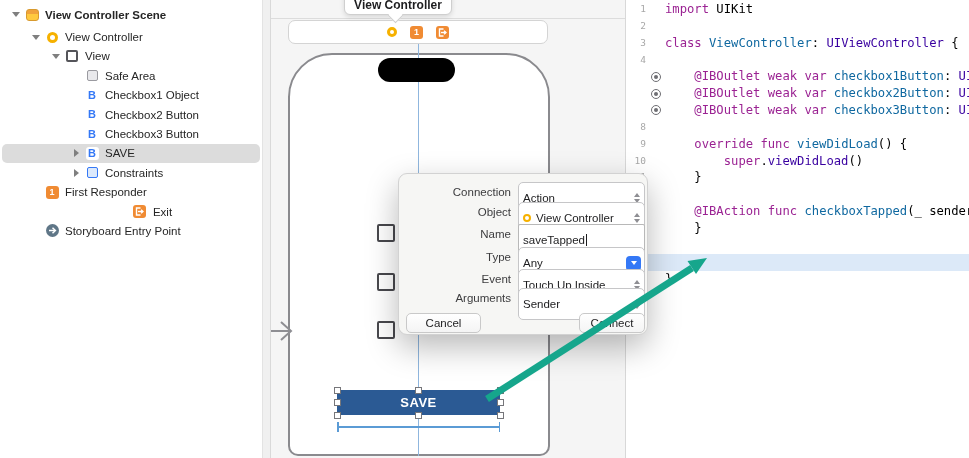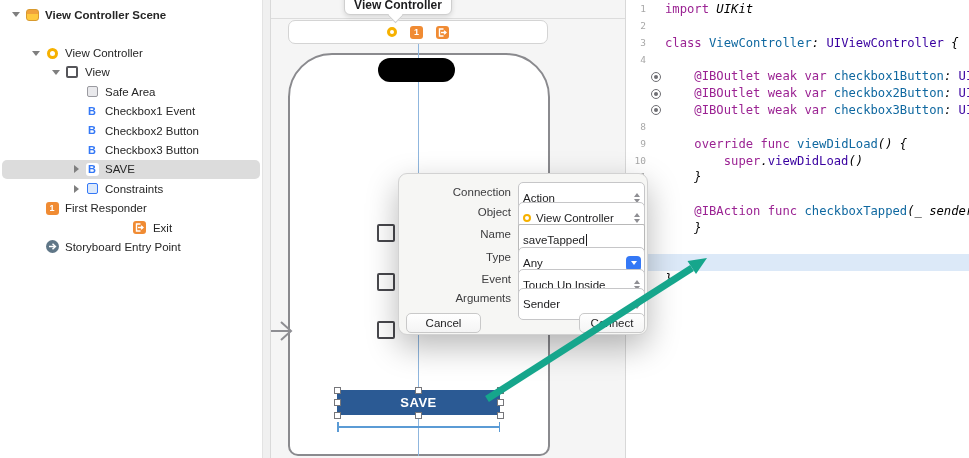--- a/index.html
+++ b/index.html
@@ -61,21 +61,21 @@
   .eline.active { background:#dce9f8; }
   .enum { width:20px; text-align:right; font-family:"DejaVu Sans Mono", monospace; font-size:9.5px; color:#a8a8a8; flex:0 0 20px; }
   .eline.active .enum { color:#2c2c2e; font-weight:700; }
   .ewell { width:19px; flex:0 0 19px; display:flex; align-items:center; justify-content:center; }
   .well-dot { width:10px; height:10px; border-radius:50%; border:1.5px solid #6e6e73; display:flex; align-items:center; justify-content:center; }
   .well-dot::after { content:""; width:4px; height:4px; border-radius:50%; background:#6e6e73; }
   .ecode { white-space:pre; font-family:"DejaVu Sans Mono", monospace; font-size:12.2px; color:#000; }
   .tk-kw { color:var(--c-kw); font-weight:400; }
   .tk-decl { color:var(--c-decl); }
   .tk-type { color:var(--c-type); }
-  .tk-pl { color:var(--c-plain);font-style:italic; }
+  .tk-pl { color:var(--c-plain); }
 
   
   #dialog { position:absolute; left:398px; top:173px; width:250px; height:162px; background:#f6f6f4; border:1px solid #d2d2d2; border-radius:9px; box-shadow:0 12px 32px rgba(0,0,0,.28); z-index:50; }
   .drow { position:absolute; left:0; width:250px; height:20px; }
   .dlabel { position:absolute; left:0; top:0; width:112px; height:20px; line-height:20px; text-align:right; font-size:11.5px; color:#3c3c3e; }
   .dcontrol { position:absolute; left:119px; top:0; width:127px; height:32px; background:#fff; border:1px solid #c6c6c8; border-radius:5px; display:flex; align-items:center; font-size:11.5px; color:#1d1d1f; padding:0 4px; }
   .dcontrol .val { flex:1; white-space:nowrap; overflow:hidden; }
   .dcontrol.input { border-radius:2px; border-color:#b8b8b8; }
   .caret { display:inline-block; width:1px; height:12px; background:#1d1d1f; vertical-align:-2px; margin-left:1px; }
   .stepper { display:flex; flex-direction:column; align-items:center; gap:2px; margin-left:2px; }
@@ -90,21 +90,21 @@
 
   
   #arrow-svg { position:absolute; left:0; top:0; z-index:100; pointer-events:none; }
 </style>
 </head>
 <body>
 
 <div id="root" style="--accent: #3478f6; --c-kw: #9b2393; --c-decl: #0f68a0; --c-type: #3900a0; --c-plain: #000000;">
 
   <div id="outline">
-      <div class="orow bold" style="padding-left: 6px; margin-bottom: 19px;">
+      <div class="orow bold" style="padding-left: 6px; margin-bottom: 3px;">
         <span class="chevbox">
           <span class="chev-down"></span>
         </span>
         <span class="iconbox">
           <span class="ic-scene"></span>
         </span>
         <span class="olabel">View Controller Scene</span>
       </div>
       <div class="orow" style="padding-left: 26px;">
         <span class="chevbox">
@@ -129,21 +129,21 @@
         <span class="iconbox">
           <span class="ic-safearea"></span>
         </span>
         <span class="olabel">Safe Area</span>
       </div>
       <div class="orow" style="padding-left: 66px;">
         <span class="chevbox"></span>
         <span class="iconbox">
           <span class="ic-b">B</span>
         </span>
-        <span class="olabel">Checkbox1 Event</span>
+        <span class="olabel">Checkbox1 Object</span>
       </div>
       <div class="orow" style="padding-left: 66px;">
         <span class="chevbox"></span>
         <span class="iconbox">
           <span class="ic-b">B</span>
         </span>
         <span class="olabel">Checkbox2 Button</span>
       </div>
       <div class="orow" style="padding-left: 66px;">
         <span class="chevbox"></span>

